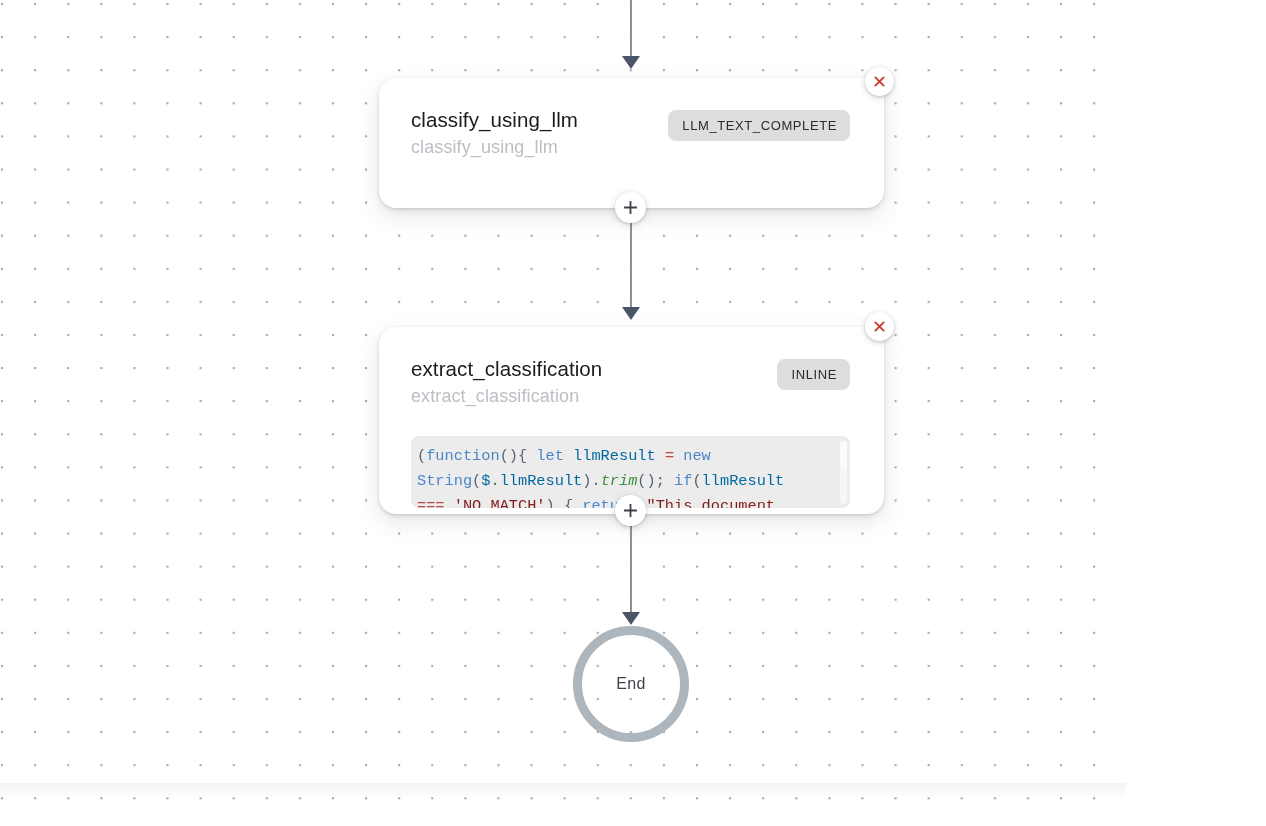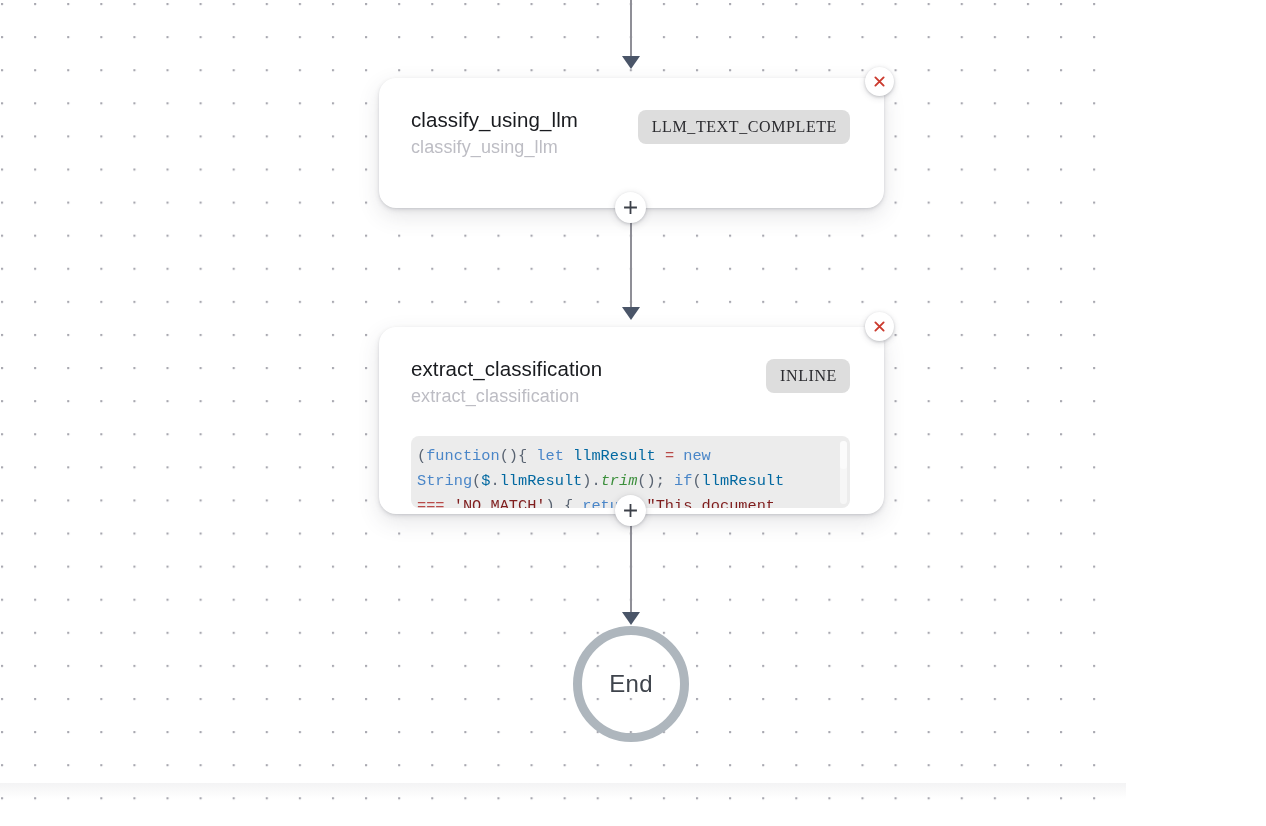--- a/index.html
+++ b/index.html
@@ -93,22 +93,22 @@
     line-height: 1.5;
     letter-spacing: 0.1px;
     white-space: nowrap;
   }
   .node-badge {
     flex: none;
     background: #dddddd;
     color: #2b2b2f;
     border-radius: 8px;
     padding: 9px 13px 9px 14px;
-    font-family: Liberation Serif, serif;
-    font-size: 16px;
+    font-family: Liberation Sans, sans-serif;
+    font-size: 13px;
     letter-spacing: 0.6px;
     line-height: 1;
     margin-top: 4px;
     white-space: nowrap;
   }
 
   
   .code-wrap {
     margin: 26px 34px 0 32px;
     background: #ececec;
@@ -188,21 +188,21 @@
     border-radius: 50%;
     border: 9px solid #aeb6bd;
     background: transparent;
     box-sizing: border-box;
     display: flex;
     align-items: center;
     justify-content: center;
     z-index: 5;
   }
   .end-label {
-    font-size: 24px;
+    font-size: 16px;
     color: #3f444c;
     letter-spacing: 0.3px;
     text-align: center;
   }
 </style>
 </head>
 <body>
 
 <div id="canvas">
 

